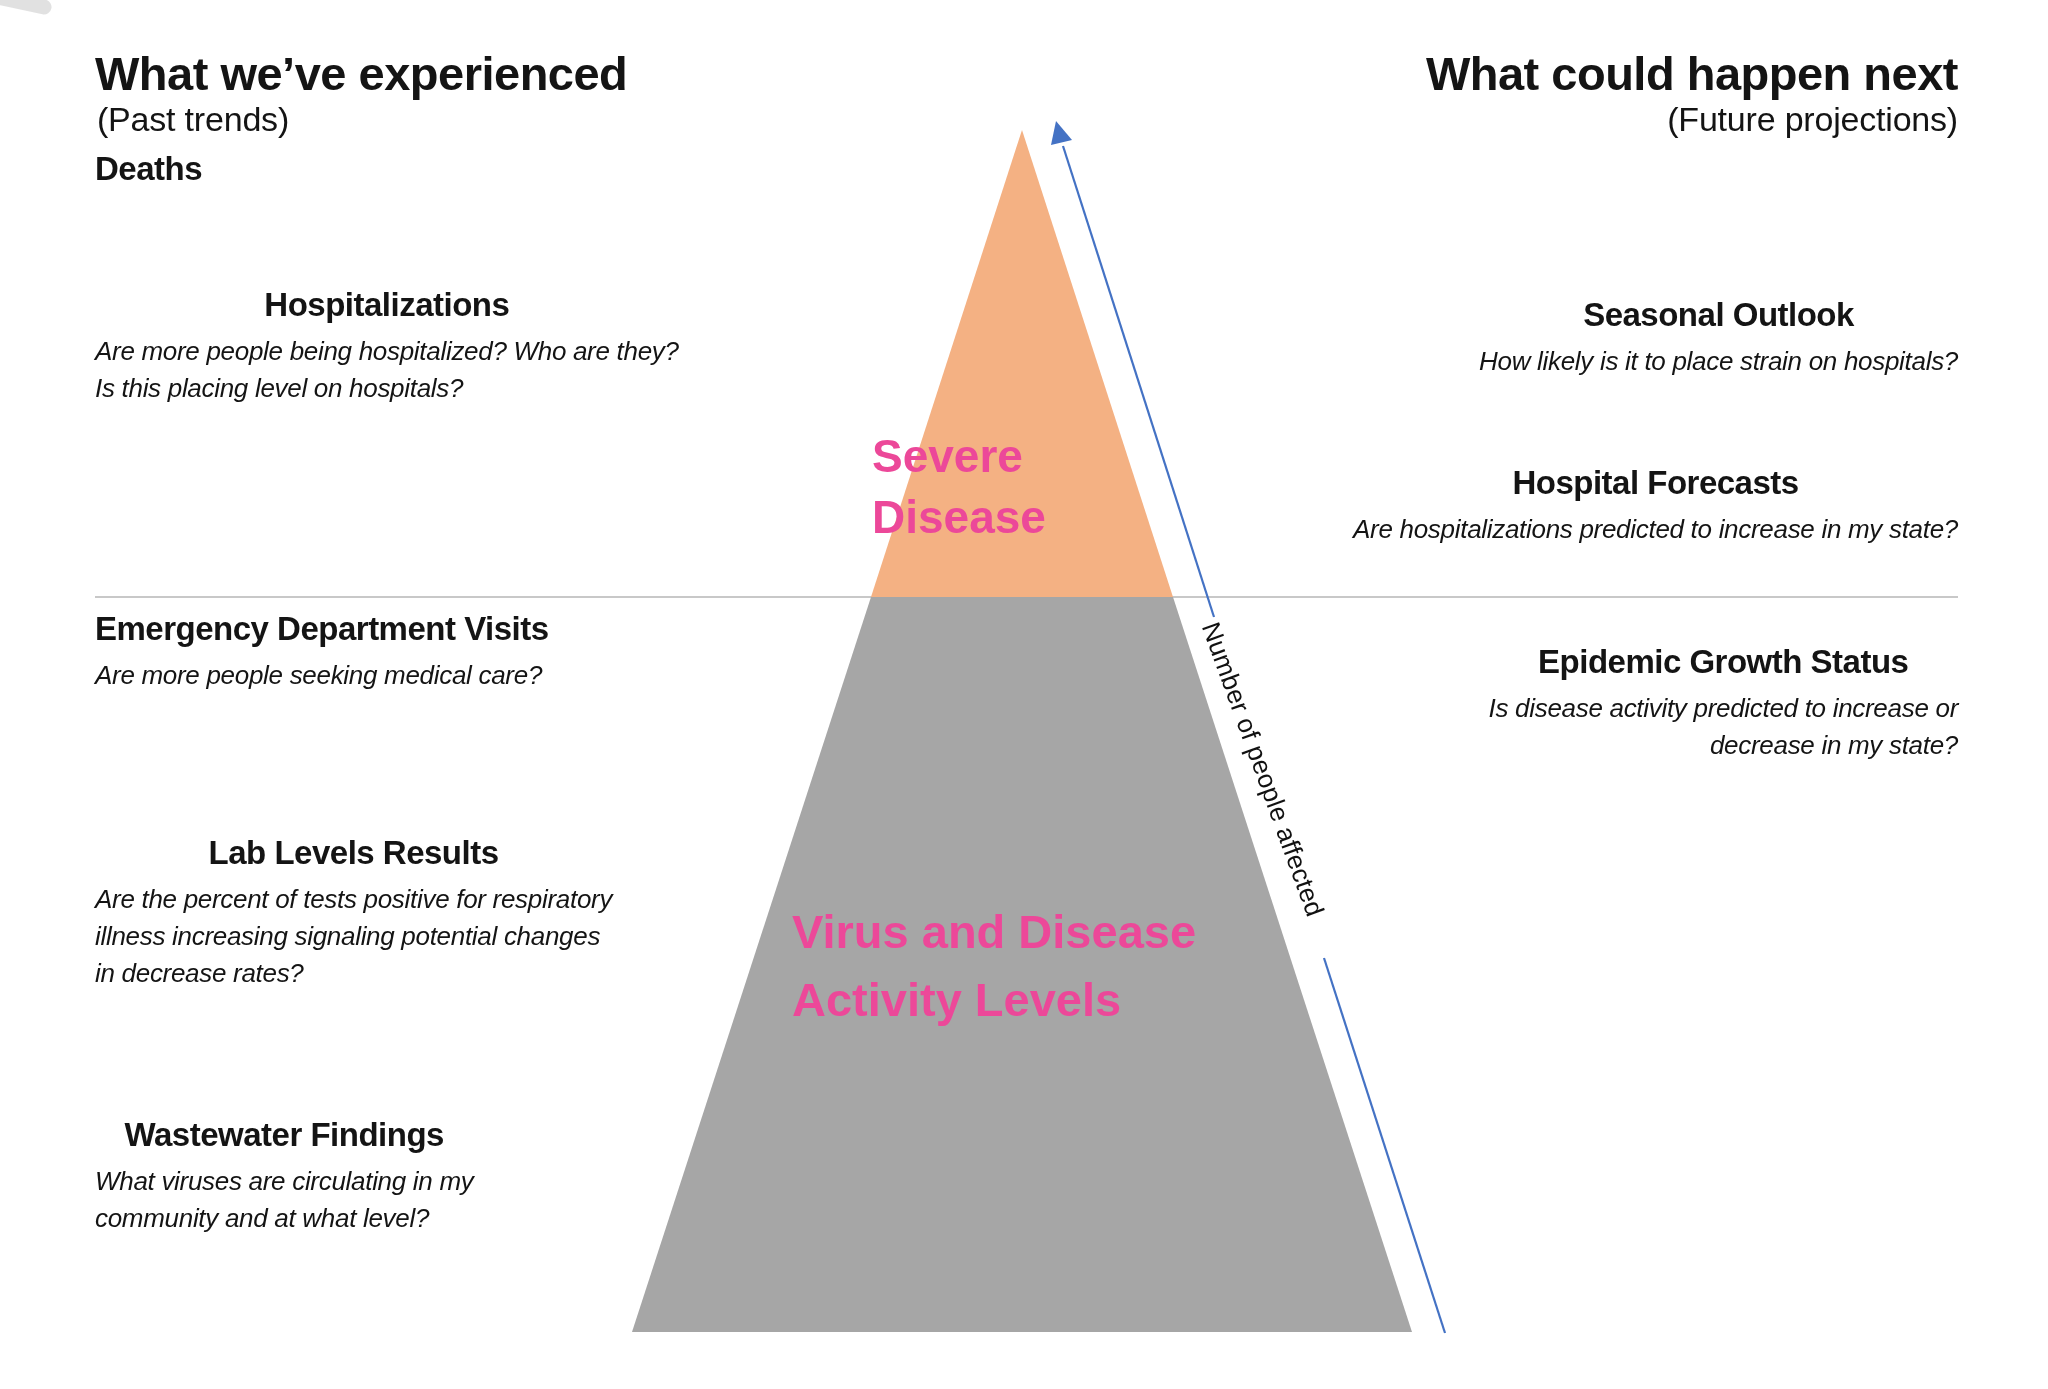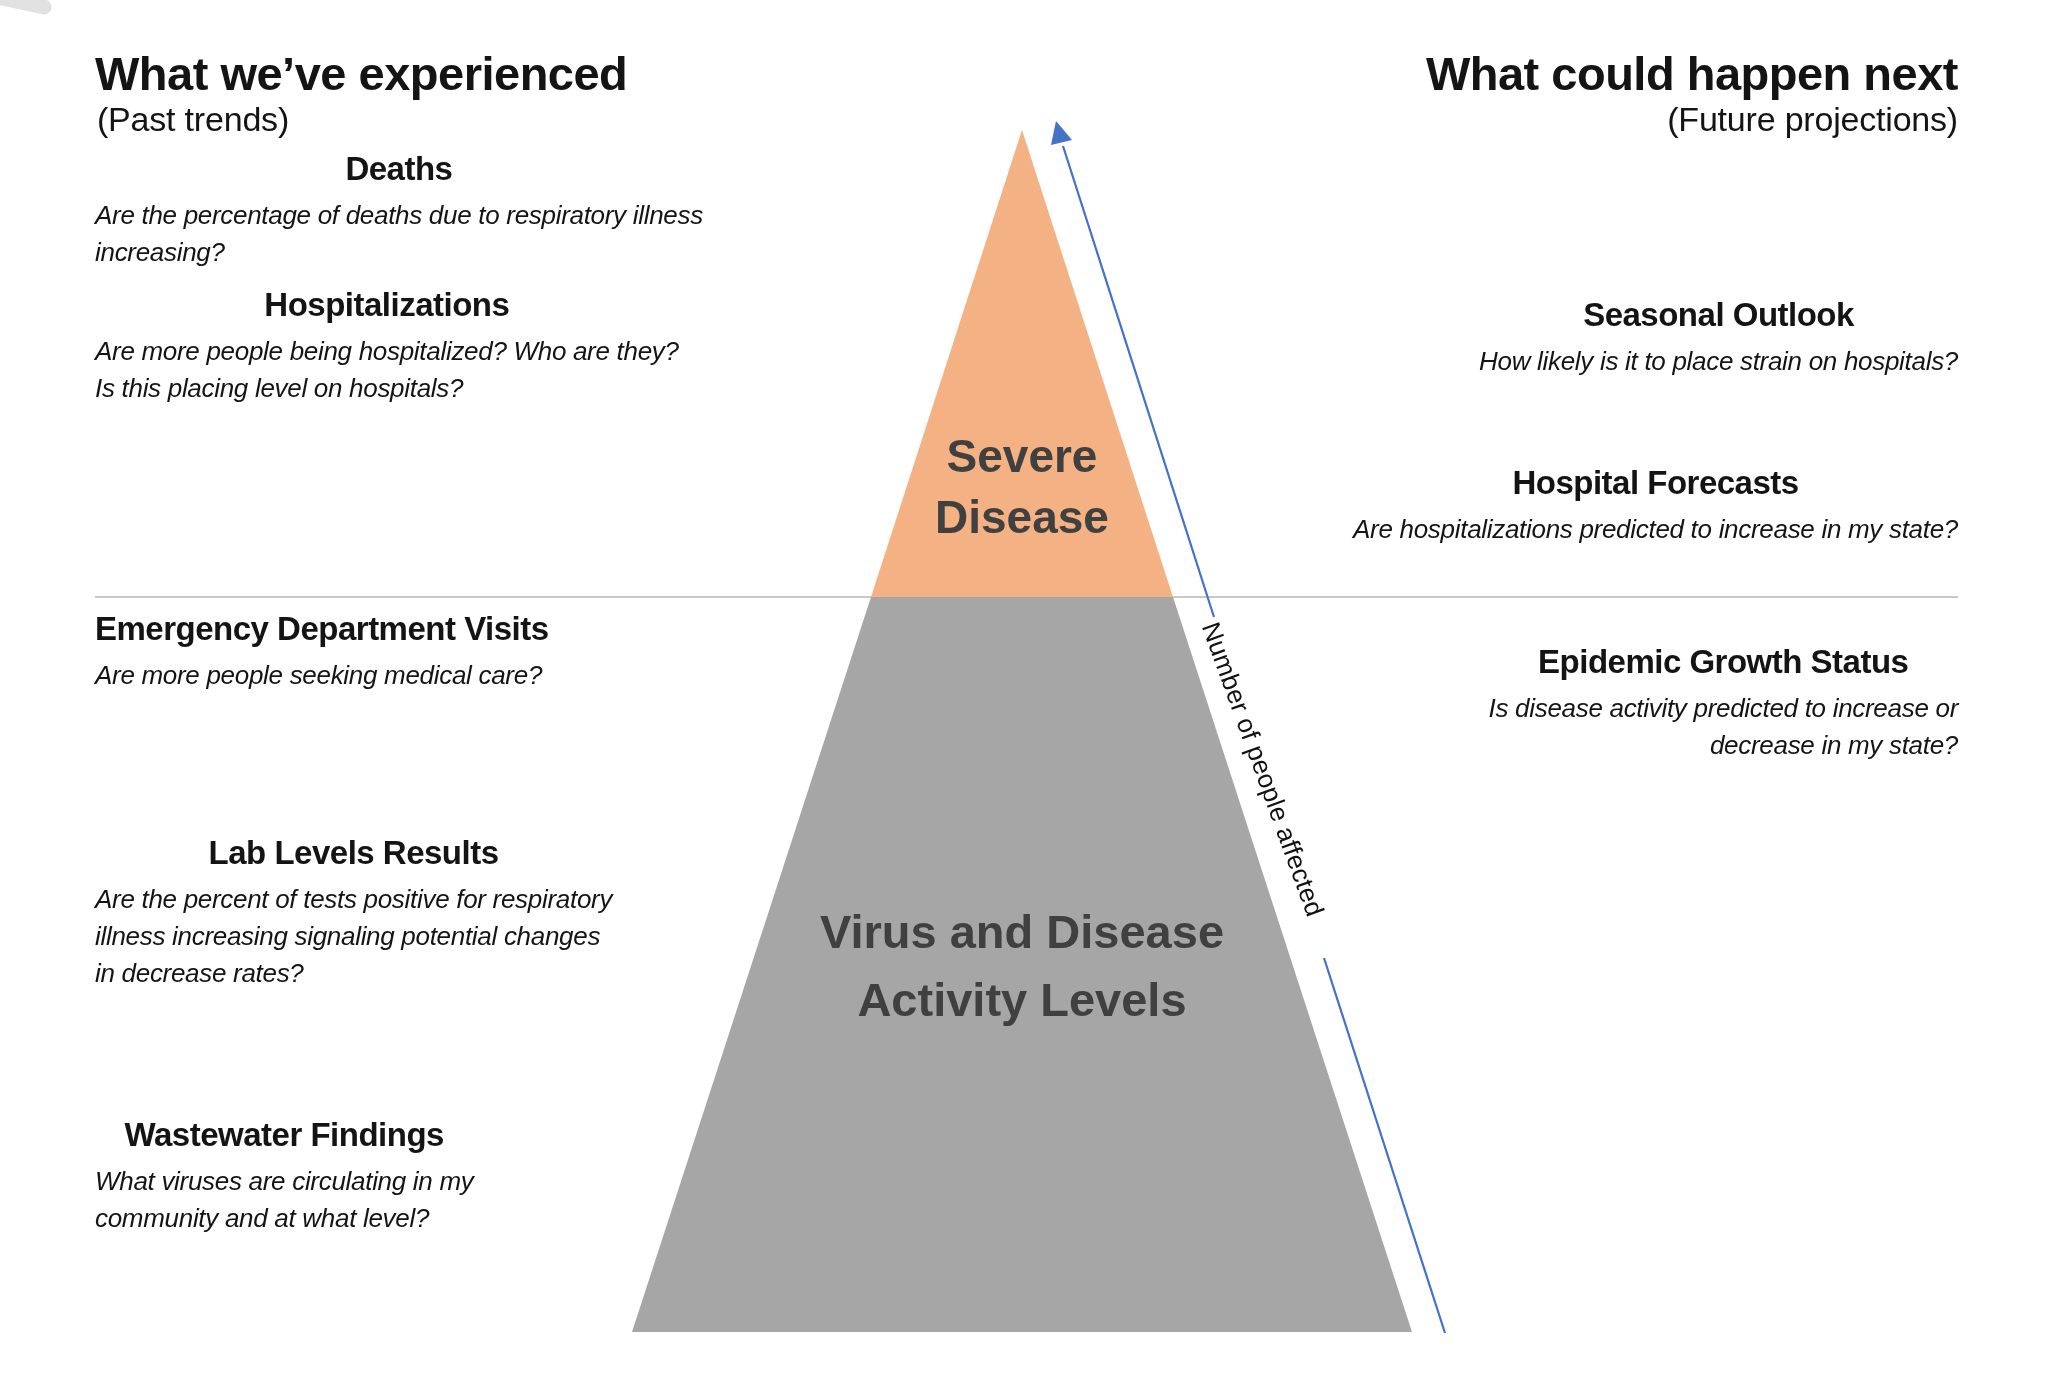--- a/index.html
+++ b/index.html
@@ -10,21 +10,21 @@
   #shapes{position:absolute;left:0;top:0;width:2048px;height:1389px;}
   .txt{position:absolute;}
   .col-title{font-size:47px;font-weight:bold;letter-spacing:-0.5px;white-space:nowrap;}
   .col-sub{font-size:34px;letter-spacing:-0.2px;white-space:nowrap;}
   .sec{position:absolute;letter-spacing:-0.3px;}
   .sec h2{margin:0 0 9px 0;font-size:33px;font-weight:bold;letter-spacing:-0.5px;white-space:nowrap;text-align:center;}
   .sec .body{font-size:26px;font-style:italic;line-height:37px;}
   .il{display:block;white-space:nowrap;}
   .left{left:95px;text-align:left;}
   .rightcol{right:90px;text-align:right;}
-  .pyr-label{position:absolute;text-align:center;font-weight:bold;color:#404040;}
+  .pyr-label{position:absolute;font-weight:bold;color:#ec4899;}
   #severe-label{left:872px;top:426px;width:300px;font-size:46px;line-height:61px;}
   #activity-label{left:792px;top:898px;width:460px;font-size:47px;line-height:68px;}
   #arrow-label{
     position:absolute;left:1224px;top:618px;font-size:26px;color:#111;
     white-space:nowrap;transform-origin:0 0;transform:rotate(70deg);letter-spacing:0.2px;
   }
   #corner-wisp{
     position:absolute;left:-6px;top:-5px;width:58px;height:15px;background:#c9c9c9;
     opacity:0.55;transform:rotate(12deg);border-radius:8px;
   }
@@ -41,24 +41,20 @@
   <line x1="1063" y1="146" x2="1214" y2="617" stroke-width="2.2" stroke="#4472C4"></line>
   <line x1="1324" y1="958" x2="1445" y2="1333" stroke-width="2.2" stroke="#4472C4"></line>
   <polygon points="1056,121 1072,140 1051,145" fill="#4472C4"></polygon>
 </svg>
 
 <div class="txt col-title" style="left:95px;top:46px">What we’ve experienced</div>
 <div class="txt col-sub" style="left:97px;top:100px">(Past trends)</div>
 
 <div class="sec left" style="top:150px">
   <h2>Deaths</h2>
-  <div class="body">
-    <span class="il">Are the percentage of deaths due to respiratory illness</span>
-    <span class="il">increasing?</span>
-  </div>
 </div>
 
 <div class="sec left" style="top:286px">
   <h2>Hospitalizations</h2>
   <div class="body">
     <span class="il">Are more people being hospitalized? Who are they?</span>
     <span class="il">Is this placing level on hospitals?</span>
   </div>
 </div>
 

